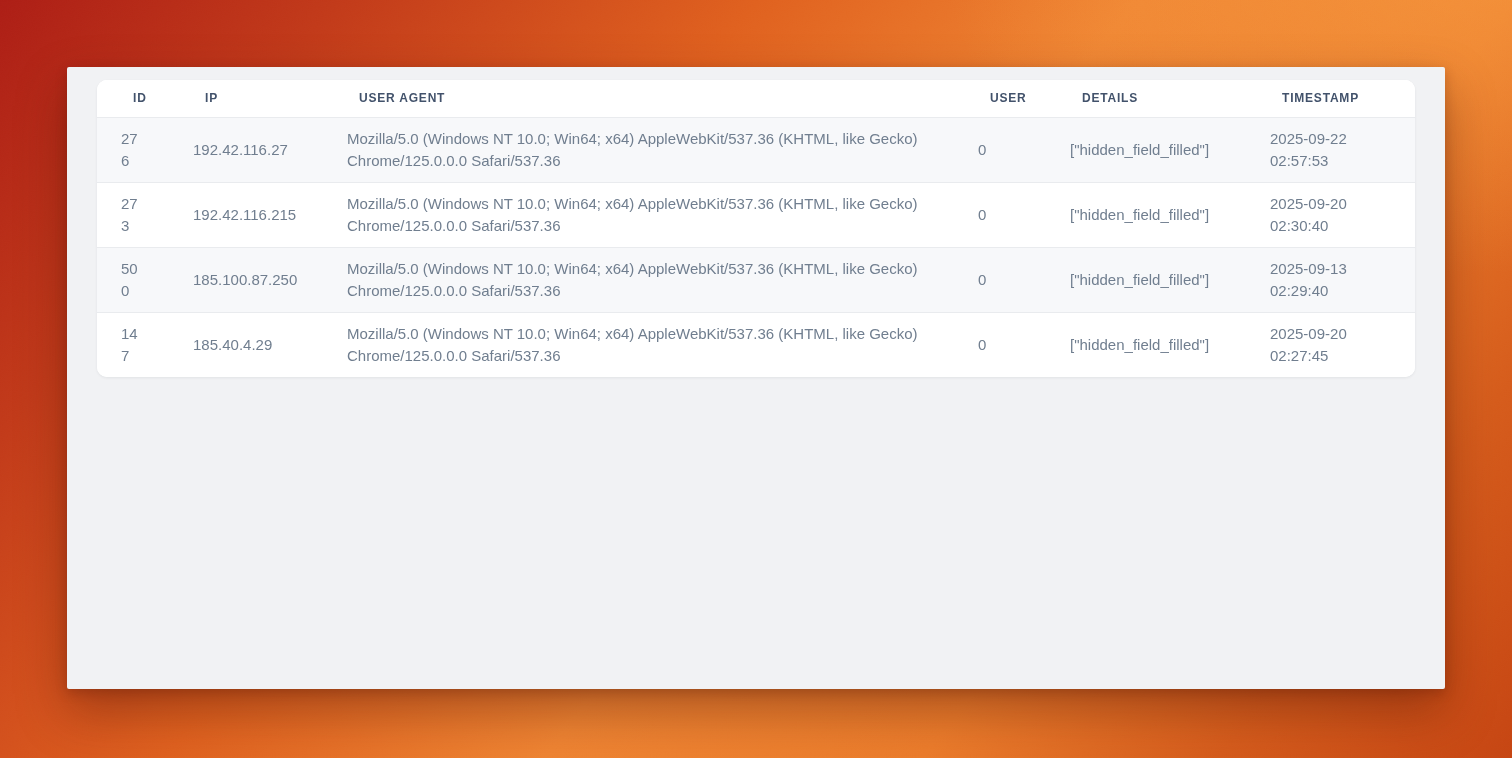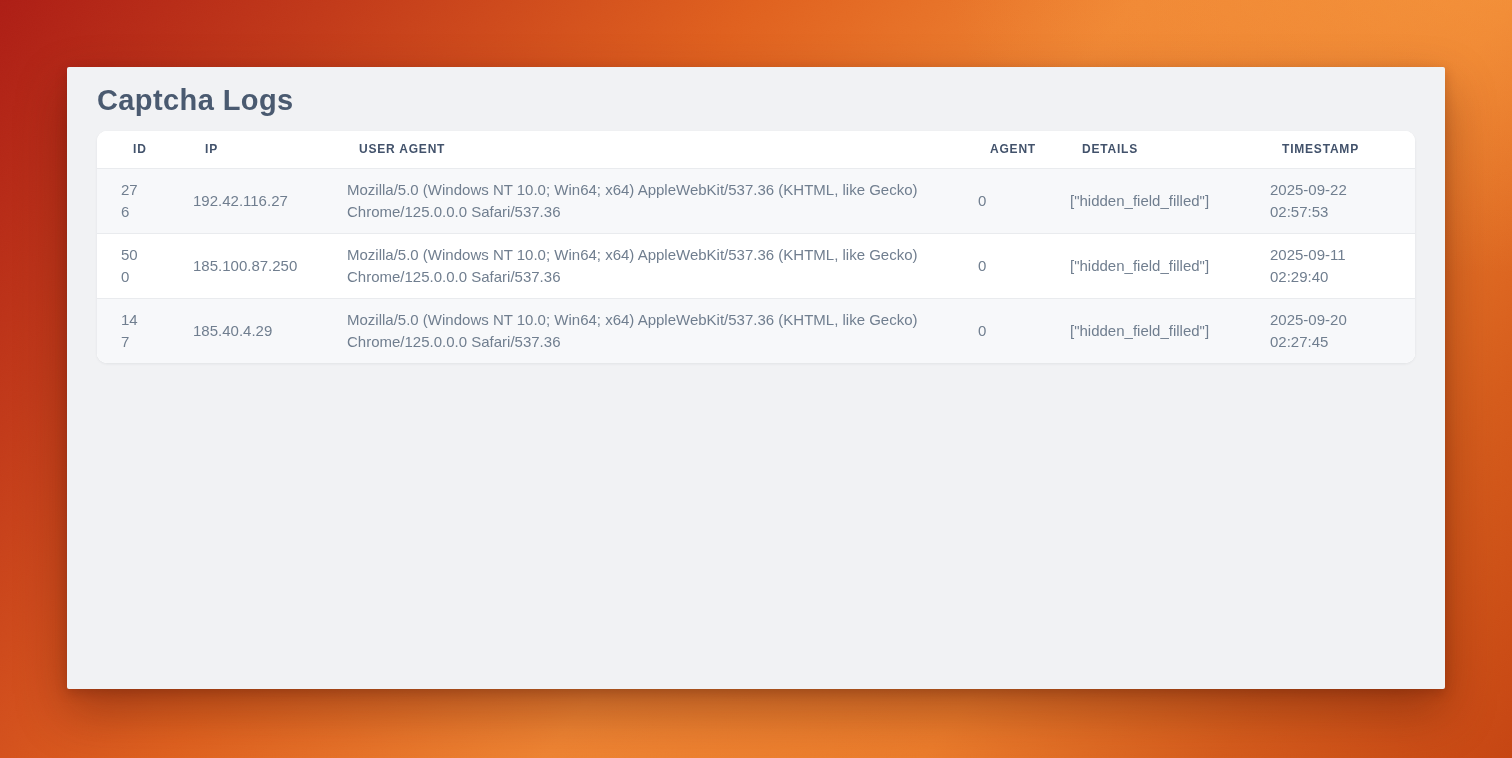--- a/index.html
+++ b/index.html
@@ -95,49 +95,56 @@
   <svg class="grain" xmlns="http://www.w3.org/2000/svg">
     <filter id="noiseFilter">
       <feTurbulence type="fractalNoise" baseFrequency="0.8" numOctaves="2" stitchTiles="stitch"></feTurbulence>
       <feColorMatrix type="saturate" values="0"></feColorMatrix>
     </filter>
     <rect width="100%" height="100%" filter="url(#noiseFilter)"></rect>
   </svg>
 </div>
 
 <main class="card">
-  <h1 class="page-title">Captcha Logs</h1>
   <div class="table-wrap">
     <table>
       <thead>
         <tr id="header-row">
             <th class="col-id">ID</th>
             <th class="col-ip">IP</th>
             <th class="col-user_agent">USER AGENT</th>
-            <th class="col-score">AGENT</th>
+            <th class="col-score">USER</th>
             <th class="col-details">DETAILS</th>
             <th class="col-timestamp">TIMESTAMP</th>
           </tr>
       </thead>
       <tbody id="logs-tbody">
           <tr>
             <td class="cell-id">276</td>
             <td class="cell-ip">192.42.116.27</td>
             <td class="cell-user_agent">Mozilla/5.0 (Windows NT 10.0; Win64; x64) AppleWebKit/537.36 (KHTML, like Gecko) Chrome/125.0.0.0 Safari/537.36</td>
             <td class="cell-score">0</td>
             <td class="cell-details">["hidden_field_filled"]</td>
             <td class="cell-timestamp">2025-09-22 02:57:53</td>
           </tr>
           <tr>
+            <td class="cell-id">273</td>
+            <td class="cell-ip">192.42.116.215</td>
+            <td class="cell-user_agent">Mozilla/5.0 (Windows NT 10.0; Win64; x64) AppleWebKit/537.36 (KHTML, like Gecko) Chrome/125.0.0.0 Safari/537.36</td>
+            <td class="cell-score">0</td>
+            <td class="cell-details">["hidden_field_filled"]</td>
+            <td class="cell-timestamp">2025-09-20 02:30:40</td>
+          </tr>
+          <tr>
             <td class="cell-id">500</td>
             <td class="cell-ip">185.100.87.250</td>
             <td class="cell-user_agent">Mozilla/5.0 (Windows NT 10.0; Win64; x64) AppleWebKit/537.36 (KHTML, like Gecko) Chrome/125.0.0.0 Safari/537.36</td>
             <td class="cell-score">0</td>
             <td class="cell-details">["hidden_field_filled"]</td>
-            <td class="cell-timestamp">2025-09-11 02:29:40</td>
+            <td class="cell-timestamp">2025-09-13 02:29:40</td>
           </tr>
           <tr>
             <td class="cell-id">147</td>
             <td class="cell-ip">185.40.4.29</td>
             <td class="cell-user_agent">Mozilla/5.0 (Windows NT 10.0; Win64; x64) AppleWebKit/537.36 (KHTML, like Gecko) Chrome/125.0.0.0 Safari/537.36</td>
             <td class="cell-score">0</td>
             <td class="cell-details">["hidden_field_filled"]</td>
             <td class="cell-timestamp">2025-09-20 02:27:45</td>
           </tr>
         </tbody>

